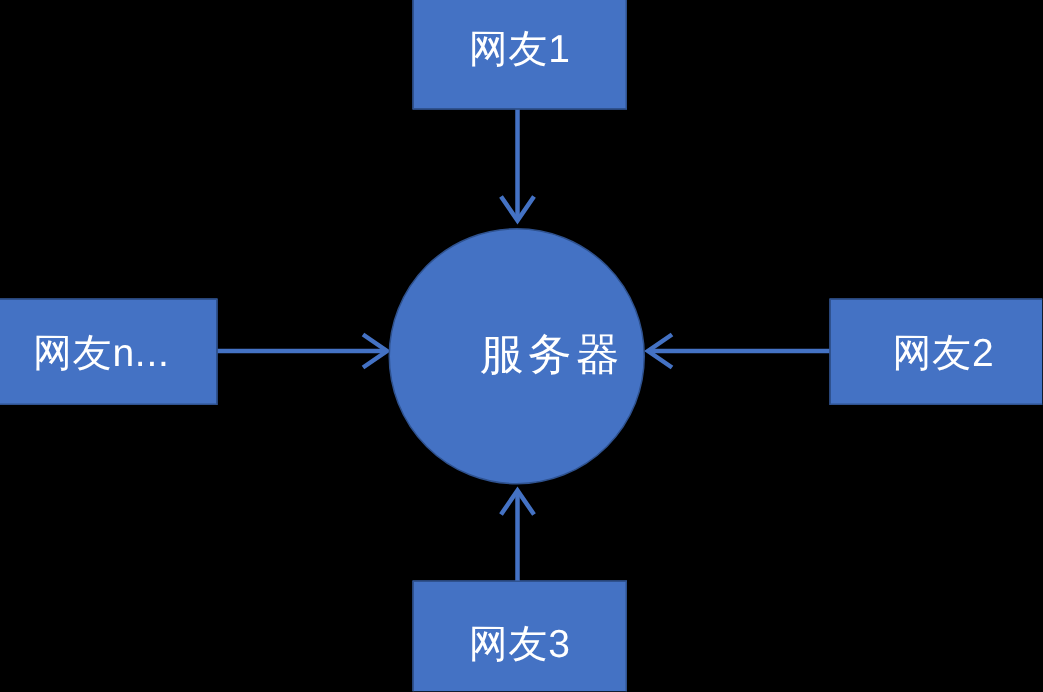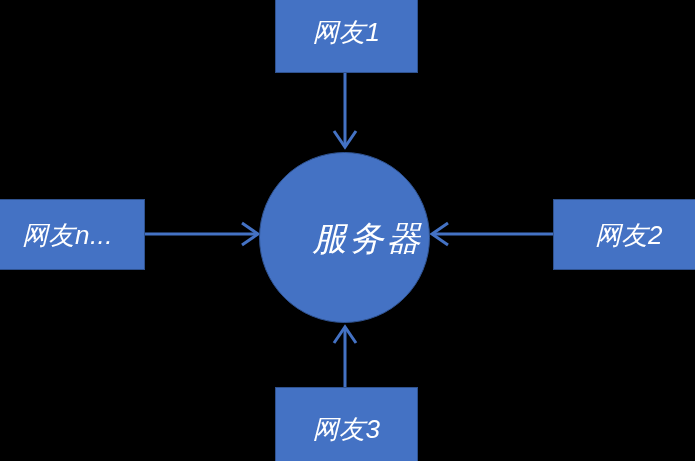--- a/index.html
+++ b/index.html
@@ -34,24 +34,23 @@
     align-items: center;
     justify-content: center;
   }
   .node-label {
     color: #FFFFFF;
     font-size: 26px;
     line-height: 1;
     letter-spacing: 0.5px;
     white-space: nowrap;
     user-select: none;
-    font-style: italic;
   }
   .node-label.server {
-    font-size: 34px;
+    font-size: 29px;
     letter-spacing: 3px;
     margin-left: 47px;
   }
   
   #box-top    { left: 275px; top: -10px;  width: 143px; height: 83px; }
   #box-left   { left: -10px; top: 199px;  width: 155px; height: 71px; }
   #box-right  { left: 553px; top: 199px;  width: 152px; height: 71px; }
   #box-bottom { left: 275px; top: 387px;  width: 143px; height: 84px; }
 
   #circle-server {

